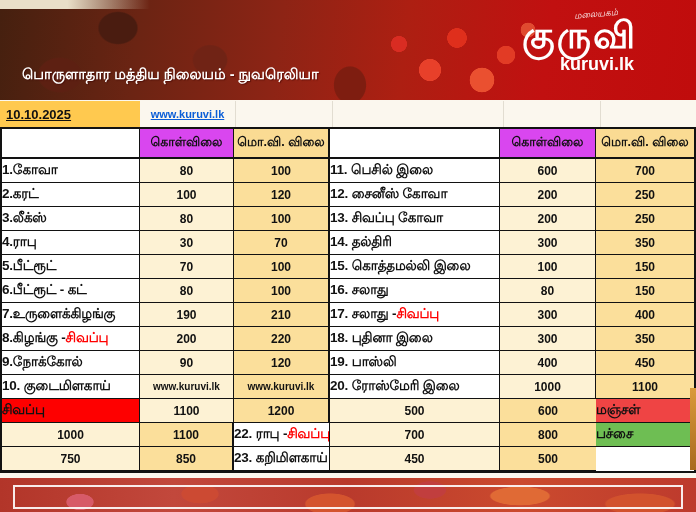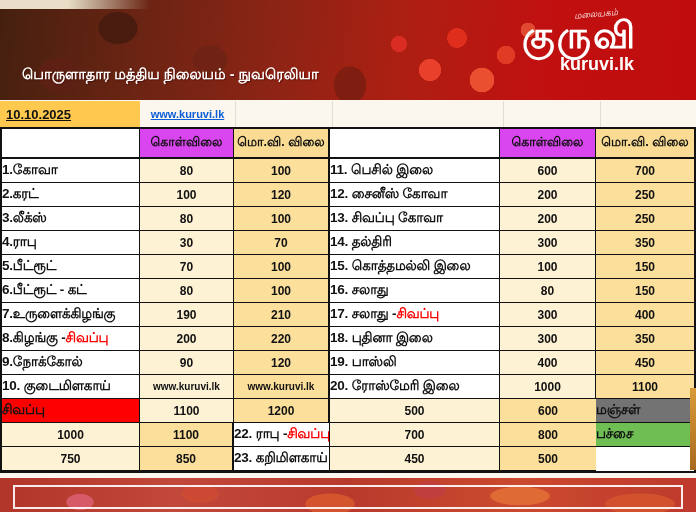--- a/index.html
+++ b/index.html
@@ -64,21 +64,21 @@
   }
   .cell.c-last{border-right:none;}
   .cell.c-split{border-right-width:2.5px;}
   .cell.hdr{font-size:12.5px;border-bottom-width:2.5px;}
   .cell.name{justify-content:flex-start;padding-left:0;font-size:13.5px;letter-spacing:-.2px;}
   .bg-hbuy{background:#d946ef;}
   .bg-hretail{background:#fadb93;}
   .bg-buy{background:#fdf2d4;}
   .bg-retail{background:#fbdf9b;}
   .bg-red{background:#fe0000;}
-  .bg-yellow{background:#737373;}
+  .bg-yellow{background:#ef4444;}
   .bg-green{background:#6ebe53;}
   .red-word{color:#ff0000;}
   .small-txt{font-size:10px;}
   
   .bottom-band{
     position:absolute;left:0;top:478px;width:696px;height:34px;
     background:
       radial-gradient(22px 13px at 80px 24px,#d75a68 60%,rgba(215,90,104,0) 64%),
       radial-gradient(30px 15px at 200px 16px,#cc4a33 60%,rgba(204,74,51,0) 64%),
       radial-gradient(40px 17px at 330px 26px,#d4542e 60%,rgba(212,84,46,0) 64%),

